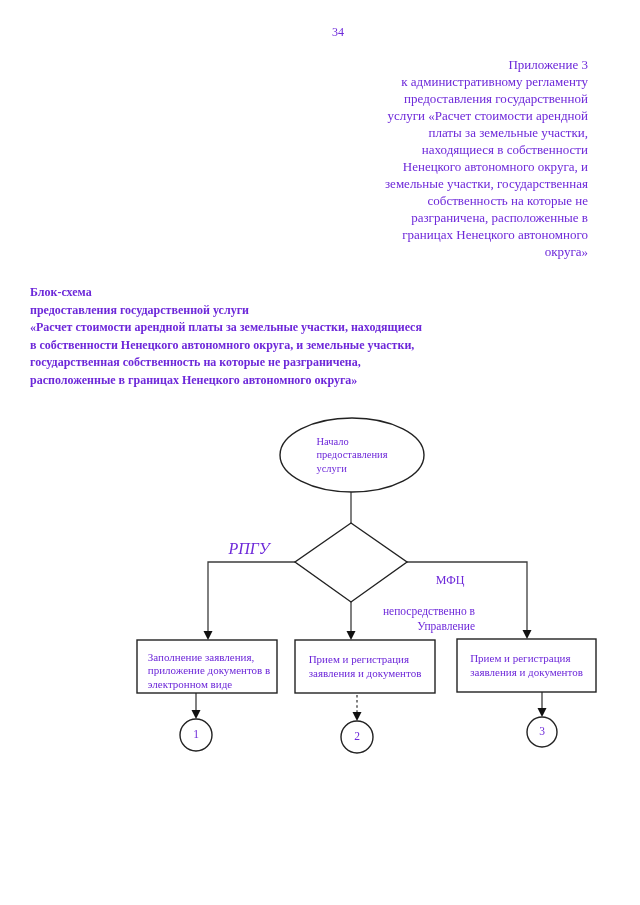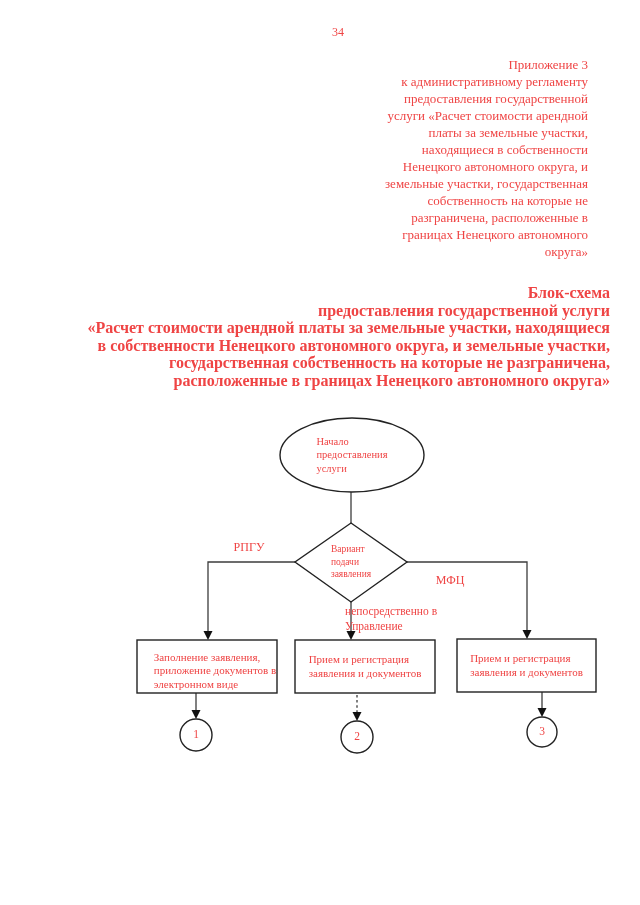--- a/index.html
+++ b/index.html
@@ -6,71 +6,71 @@
     margin: 0;
     padding: 0;
     background: #ffffff;
   }
   .page {
     position: relative;
     width: 640px;
     height: 905px;
     background: #ffffff;
     font-family: "Liberation Serif", "DejaVu Serif", serif;
-    color: #ef4444;
+    color: #6d28d9;
     overflow: hidden;
   }
   .abs { position: absolute; }
   .pre { white-space: pre-line; }
 
   .page-number {
     left: 326px; top: 25px; width: 24px;
     font-size: 12px; text-align: center;
   }
   .appendix {
     left: 338px; top: 56px; width: 250px;
     font-size: 13px; line-height: 17px;
     text-align: right;
   }
   .doc-title {
     left: 30px; top: 284px; width: 580px;
-    font-size: 16px; line-height: 17.6px;
-    font-weight: bold; text-align: right;
+    font-size: 12px; line-height: 17.6px;
+    font-weight: bold; text-align: left;
   }
 
   .chart-svg {
     left: 0; top: 0; width: 640px; height: 905px;
   }
   .node-text {
     display: flex; align-items: center; justify-content: center;
   }
   .oval-text {
     left: 292px; top: 434px; width: 120px; height: 42px;
     font-size: 10.5px; line-height: 13.5px;
   }
   .diamond-text {
     left: 301px; top: 543px; width: 100px; height: 38px;
     font-size: 9.5px; line-height: 12.5px;
   }
   .label-rpgu {
     left: 214px; top: 540px; width: 70px;
-    font-size: 12px; text-align: center;
+    font-size: 16px; text-align: center; font-style: italic;
   }
   .label-mfc {
     left: 415px; top: 540px; width: 70px;
     font-size: 12px; text-align: center; margin-top: 33px;
   }
   .label-middle {
     left: 345px; top: 604px; width: 130px;
-    font-size: 11.5px; line-height: 14.5px; text-align: left;
+    font-size: 11.5px; line-height: 14.5px; text-align: right;
   }
   .box-text {
     font-size: 11px; line-height: 13.6px;
   }
-  .box-text-1 { left: 147px; top: 641px; width: 136px; height: 60px; border-radius: 24px; }
+  .box-text-1 { left: 141px; top: 641px; width: 136px; height: 60px; border-radius: 24px; }
   .box-text-2 { left: 297px; top: 641px; width: 136px; height: 51px; }
   .box-text-3 { left: 459px; top: 640px; width: 135px; height: 51px; }
   .circle-num {
     font-size: 11.5px; text-align: center;
   }
   .circle-num-1 { left: 180px; top: 728px; width: 32px; }
   .circle-num-2 { left: 341px; top: 730px; width: 32px; }
   .circle-num-3 { left: 526px; top: 725px; width: 32px; }
 
   svg .shape { fill: none; stroke: #222222; stroke-width: 1.4; }
@@ -127,23 +127,20 @@
     <rect class="shape" x="295" y="640" width="140" height="53"></rect>
     <rect class="shape" x="457" y="639" width="139" height="53"></rect>
     <circle class="shape" cx="196" cy="735" r="16"></circle>
     <circle class="shape" cx="357" cy="737" r="16"></circle>
     <circle class="shape" cx="542" cy="732" r="15"></circle>
   </svg>
 
   <div class="abs node-text oval-text pre">Начало
 предоставления
 услуги</div>
-  <div class="abs node-text diamond-text pre">Вариант
-подачи
-заявления</div>
 
   <div class="abs label-rpgu">РПГУ</div>
   <div class="abs label-mfc">МФЦ</div>
   <div class="abs label-middle pre">непосредственно в
 Управление</div>
 
   <div class="abs node-text box-text box-text-1 pre">Заполнение заявления,
 приложение документов в
 электронном виде</div>
   <div class="abs node-text box-text box-text-2 pre">Прием и регистрация

